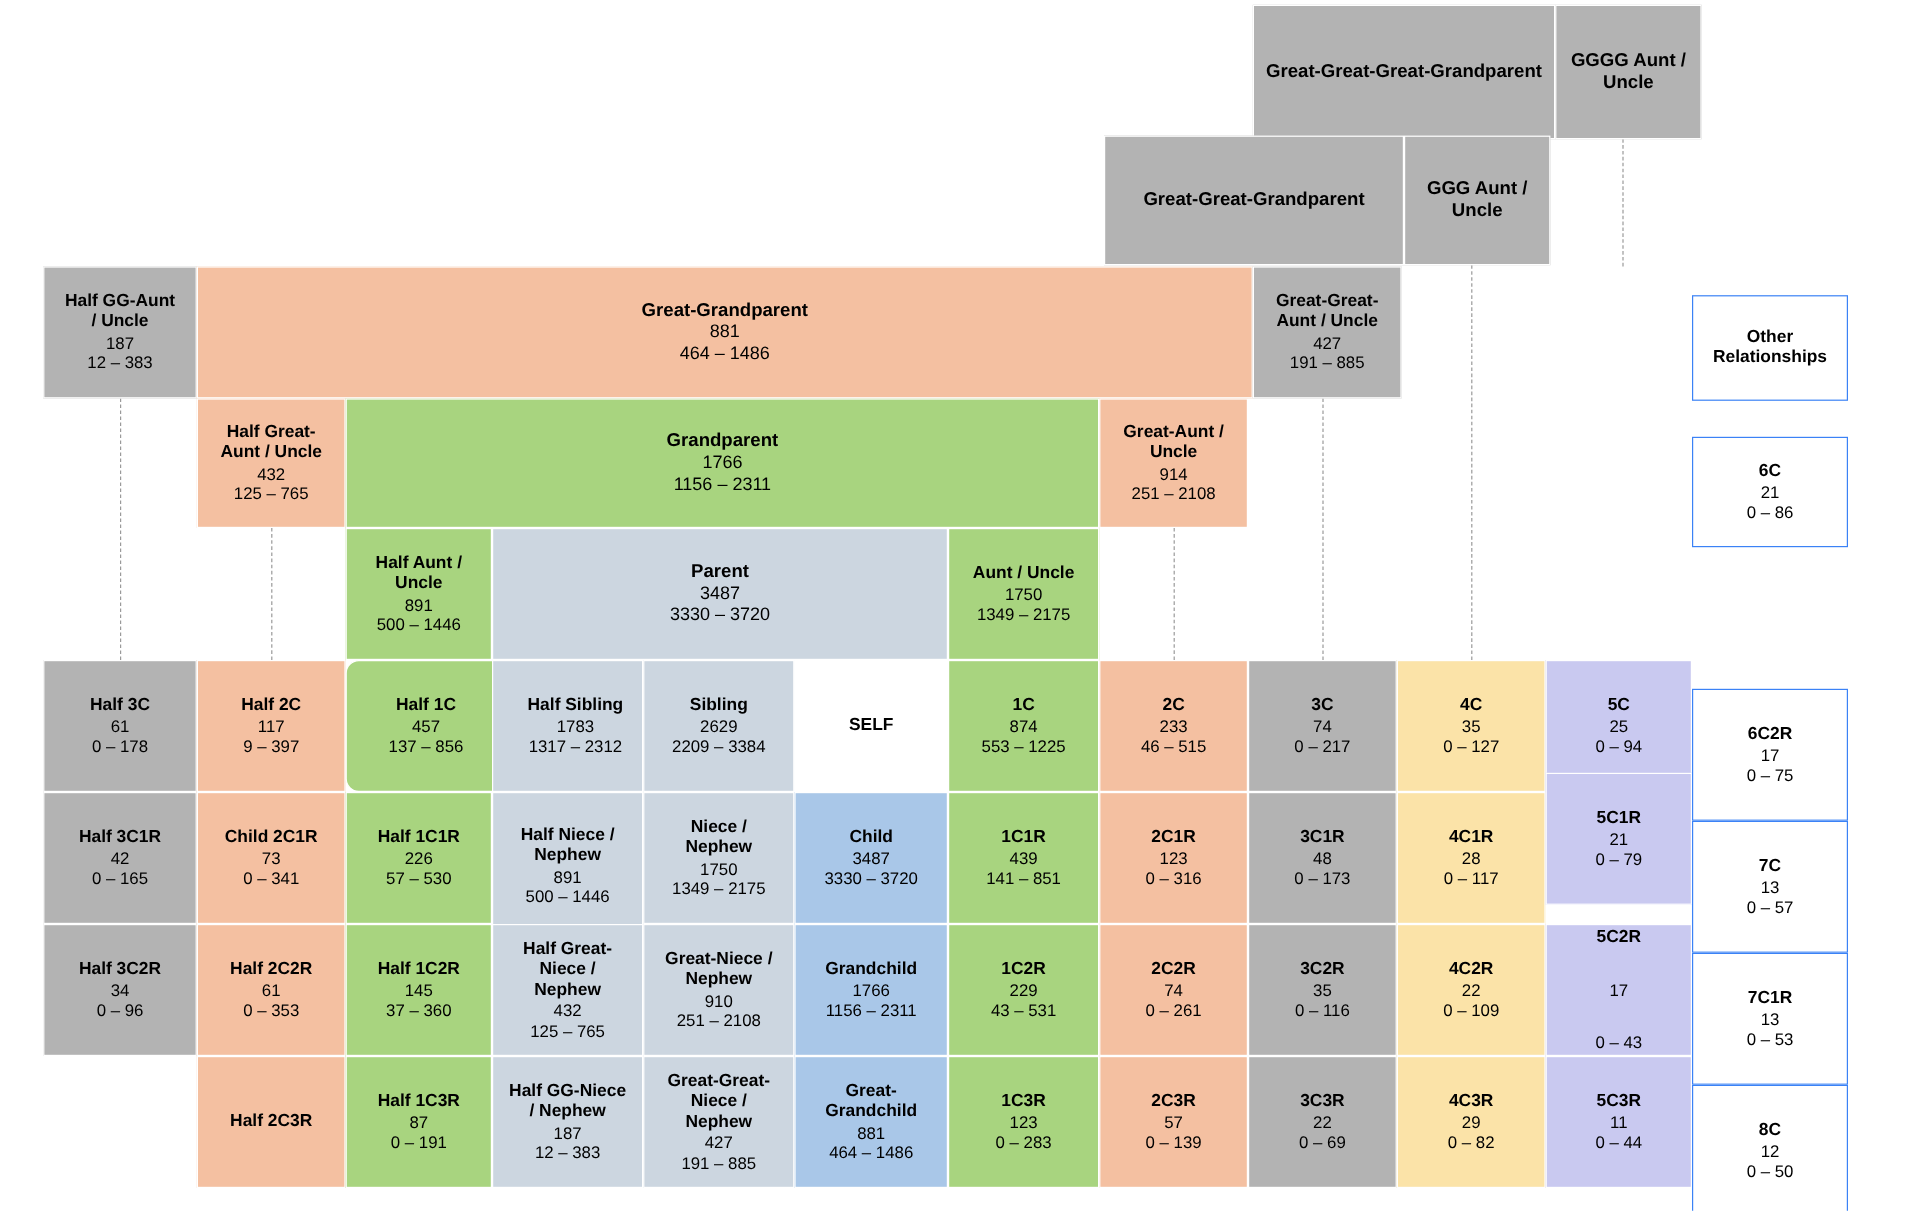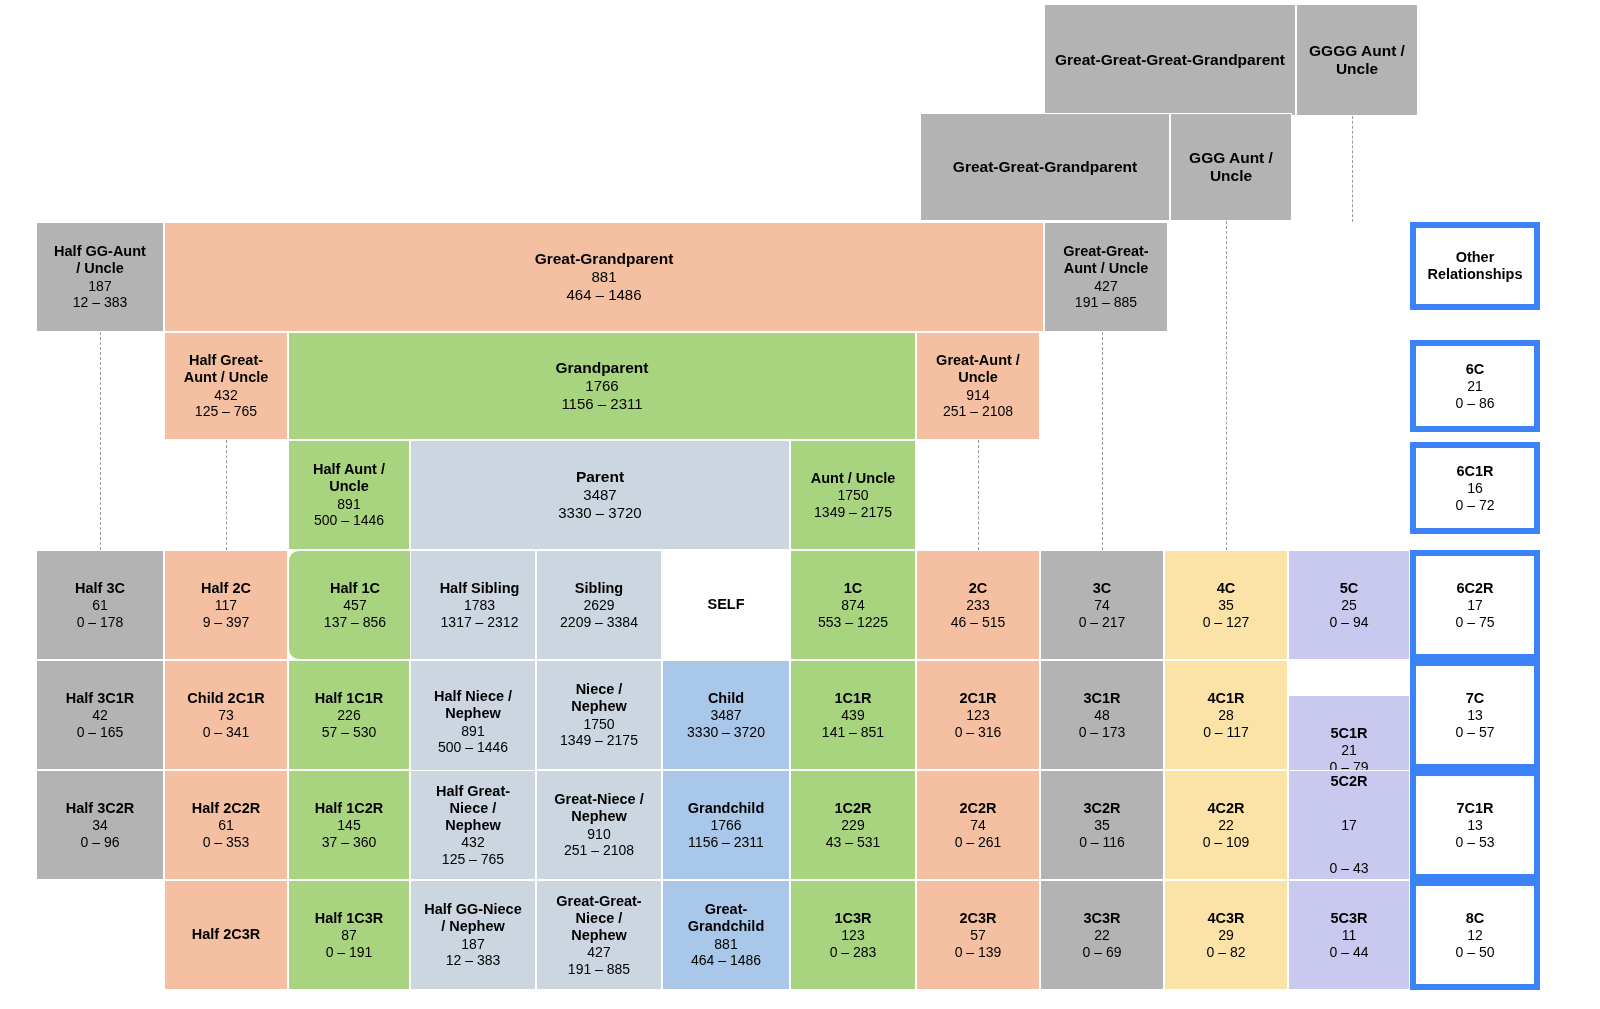--- a/index.html
+++ b/index.html
@@ -41,21 +41,22 @@
     font-weight: normal;
   }
   .cell .rng {
     font-size: 14px;
     font-weight: normal;
   }
   .cell.big .lbl { font-size: 15.5px; }
   .cell.big .avg, .cell.big .rng { font-size: 15px; }
   .cell.other {
     background: #ffffff;
-    border: 6px solid #3b82f6;
+    border: 1px solid #3b82f6;
+    margin-top: 24px;
   }
   .dash {
     position: absolute;
     border-left: 1.5px dashed #9a9a9a;
     width: 0;
   }
 </style>
 </head>
 <body>
 
@@ -124,25 +125,20 @@
     <div class="cell big" style="left: 410px; top: 440px; width: 380px; height: 110px; background: rgb(204, 214, 224);">
       <div class="lbl">Parent</div>
       <div class="avg">3487</div>
       <div class="rng">3330 – 3720</div>
     </div>
     <div class="cell" style="left: 790px; top: 440px; width: 126px; height: 110px; background: rgb(168, 212, 127);">
       <div class="lbl">Aunt / Uncle</div>
       <div class="avg">1750</div>
       <div class="rng">1349 – 2175</div>
     </div>
-    <div class="cell other" style="left: 1410px; top: 442px; width: 130px; height: 92px; background: rgb(255, 255, 255);">
-      <div class="lbl">6C1R</div>
-      <div class="avg">16</div>
-      <div class="rng">0 – 72</div>
-    </div>
     <div class="cell" style="left: 36px; top: 550px; width: 128px; height: 110px; background: rgb(179, 179, 179);">
       <div class="lbl">Half 3C</div>
       <div class="avg">61</div>
       <div class="rng">0 – 178</div>
     </div>
     <div class="cell" style="left: 164px; top: 550px; width: 124px; height: 110px; background: rgb(244, 192, 161);">
       <div class="lbl">Half 2C</div>
       <div class="avg">117</div>
       <div class="rng">9 – 397</div>
     </div>
@@ -237,21 +233,21 @@
     <div class="cell" style="left: 1040px; top: 660px; width: 124px; height: 110px; background: rgb(179, 179, 179);">
       <div class="lbl">3C1R</div>
       <div class="avg">48</div>
       <div class="rng">0 – 173</div>
     </div>
     <div class="cell" style="left: 1164px; top: 660px; width: 124px; height: 110px; background: rgb(251, 227, 168);">
       <div class="lbl">4C1R</div>
       <div class="avg">28</div>
       <div class="rng">0 – 117</div>
     </div>
-    <div class="cell" style="left: 1288px; top: 695px; width: 122px; height: 110px; background: rgb(201, 201, 240);">
+    <div class="cell" style="left: 1288px; top: 644px; width: 122px; height: 110px; background: rgb(201, 201, 240);">
       <div class="lbl">5C1R</div>
       <div class="avg">21</div>
       <div class="rng">0 – 79</div>
     </div>
     <div class="cell other" style="left: 1410px; top: 660px; width: 130px; height: 110px; background: rgb(255, 255, 255);">
       <div class="lbl">7C</div>
       <div class="avg">13</div>
       <div class="rng">0 – 57</div>
     </div>
     <div class="cell" style="left: 36px; top: 770px; width: 128px; height: 110px; background: rgb(179, 179, 179);">

